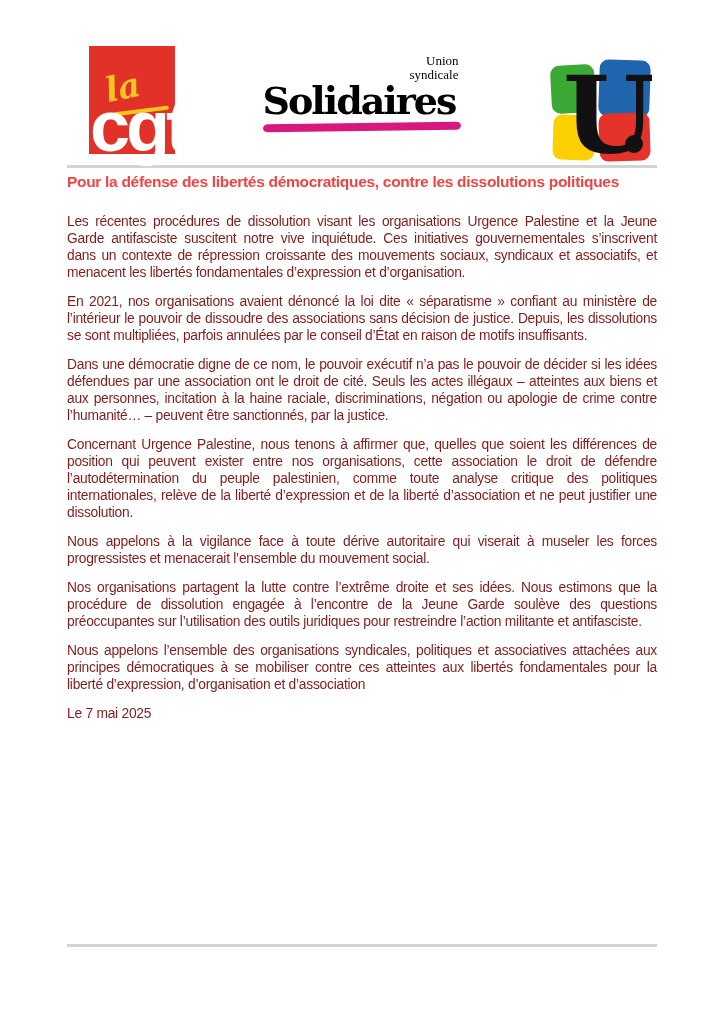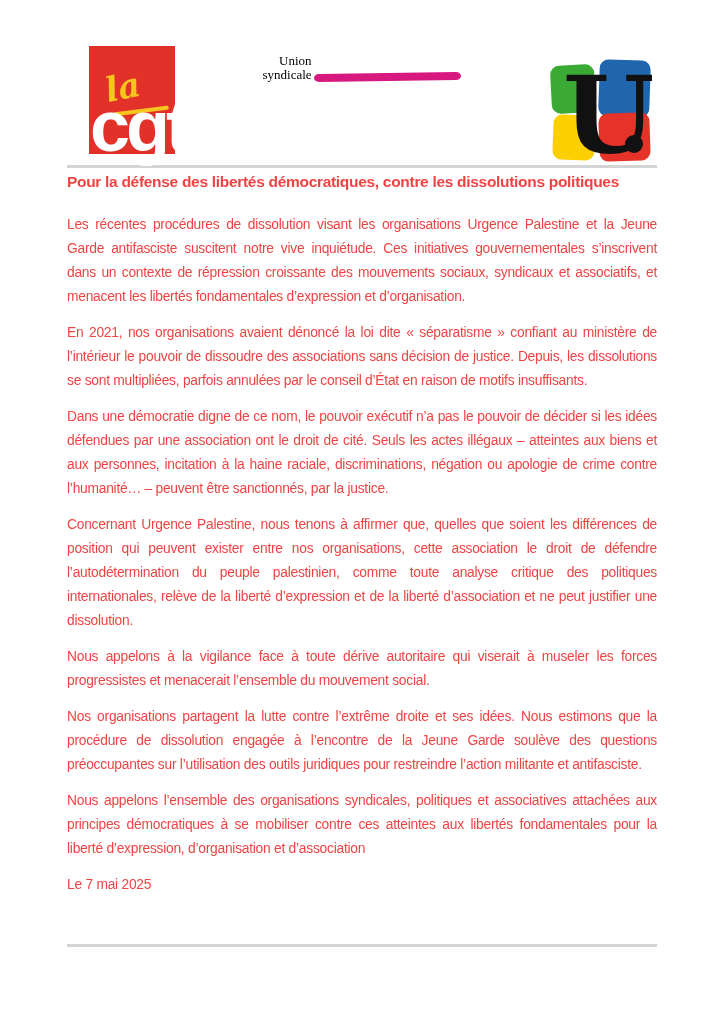--- a/index.html
+++ b/index.html
@@ -27,21 +27,21 @@
   .cgt-la-swash {
     position:absolute; top:63px; left:24px; width:56px; height:4px;
     border-radius:3px; background:var(--cgt-yellow,#f6c51e); transform:rotate(-7deg);
   }
   .cgt-name {
     position:absolute; bottom:-2px; left:1px;
     font-weight:bold; font-size:72px; line-height:0.82; letter-spacing:-4px; color:#ffffff;
   }
 
   
-  .logo-solidaires { width:198px; margin-top:8px; display:flex; flex-direction:row; align-items:flex-end; }
+  .logo-solidaires { width:198px; margin-top:8px; display:flex; flex-direction:column; align-items:flex-end; }
   .union { text-align:right; font-family:"Liberation Serif", serif; font-size:13px; line-height:1.05; color:#000; padding-right:2px; }
   .union span { display:block; }
   .solidaires-name {
     font-family:"DejaVu Serif", serif; font-weight:bold; font-size:38px; line-height:1.05;
     letter-spacing:-2px; color:#000; align-self:stretch; text-align:left; white-space:nowrap;
   }
   .brush {
     width:198px; height:8px; margin-top:2px; border-radius:5px / 50%;
     background:var(--solidaires-magenta,#d6187f); transform:rotate(-0.8deg);
   }
@@ -59,22 +59,22 @@
   }
   .rule { width:590px; margin:3px auto 0; height:3px; background:var(--rule-gray,#d4d4d4); }
   .title {
     margin:5px auto 0; width:590px;
     font-size:15.5px; font-weight:bold; letter-spacing:-0.3px; color:#ef4444;
   }
 
   
   .body-text { margin:22px 67px 0 67px; width:590px; }
   .body-text p {
-    font-size:13.8px; line-height:24px; letter-spacing:-0.25px;
-    text-align:justify; margin-bottom:12px; color:#ef4444;
+    font-size:13.8px; line-height:17px; letter-spacing:-0.25px;
+    text-align:justify; margin-bottom:12px; color:#7f1d1d;
   }
   .body-text p.date { text-align:left; margin-bottom:13px; }
 
   .footer-rule {
     position:absolute; top:944px; left:67px; width:590px; height:3px;
     background:var(--rule-gray,#d4d4d4);
   }
 </style>
 </head>
 <body>
@@ -87,20 +87,21 @@
       <span class="cgt-la">la</span>
       <span class="cgt-la-swash"></span>
       <span class="cgt-name">cgt</span>
     </div>
 
     <div class="logo-solidaires">
       <div class="union">
         <span>Union</span>
         <span>syndicale</span>
       </div>
+      <div class="solidaires-name">Solidaires</div>
       <div class="brush"></div>
     </div>
 
     <div class="logo-fsu">
       <svg width="104" height="104" viewBox="0 0 104 104">
         <rect x="3" y="7" width="44" height="48" rx="9" fill="var(--fsu-green,#3aaa35)" transform="rotate(-3 25 31)"></rect>
         <rect x="51" y="2" width="51" height="57" rx="9" fill="var(--fsu-blue,#2066ae)" transform="rotate(2 76 30)"></rect>
         <rect x="5" y="57" width="42" height="45" rx="9" fill="var(--fsu-yellow,#fccf00)" transform="rotate(2 26 79)"></rect>
         <rect x="51" y="55" width="51" height="48" rx="9" fill="var(--fsu-red,#e63329)" transform="rotate(-2 76 79)"></rect>
         <text class="fsu-u" x="15" y="94" font-size="106">U</text>

